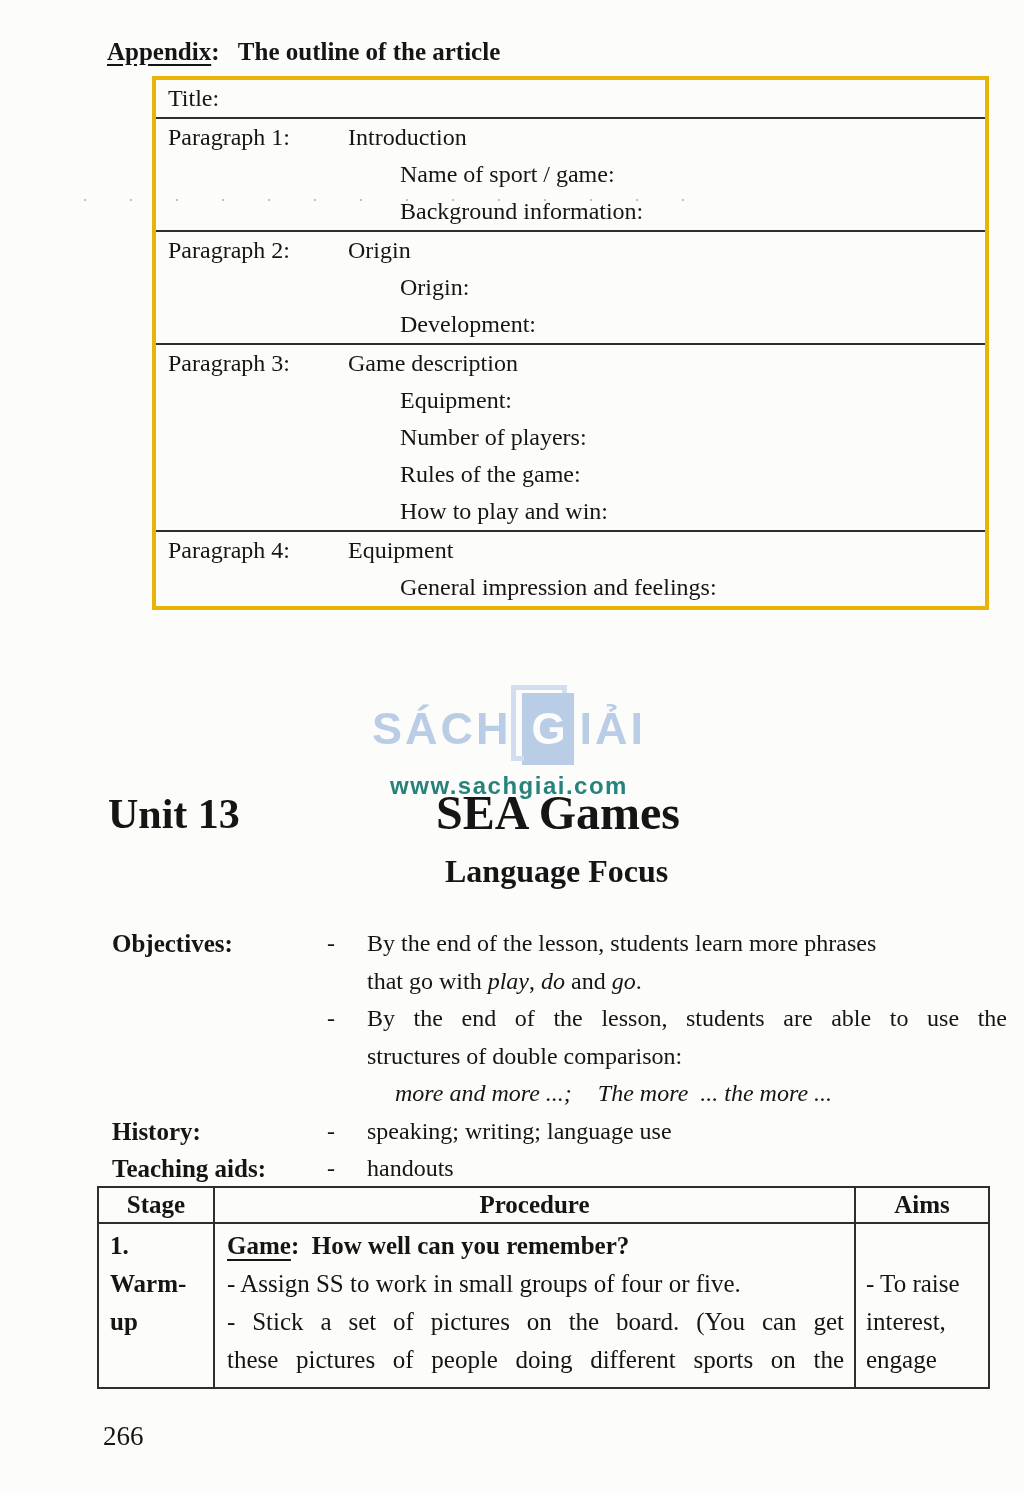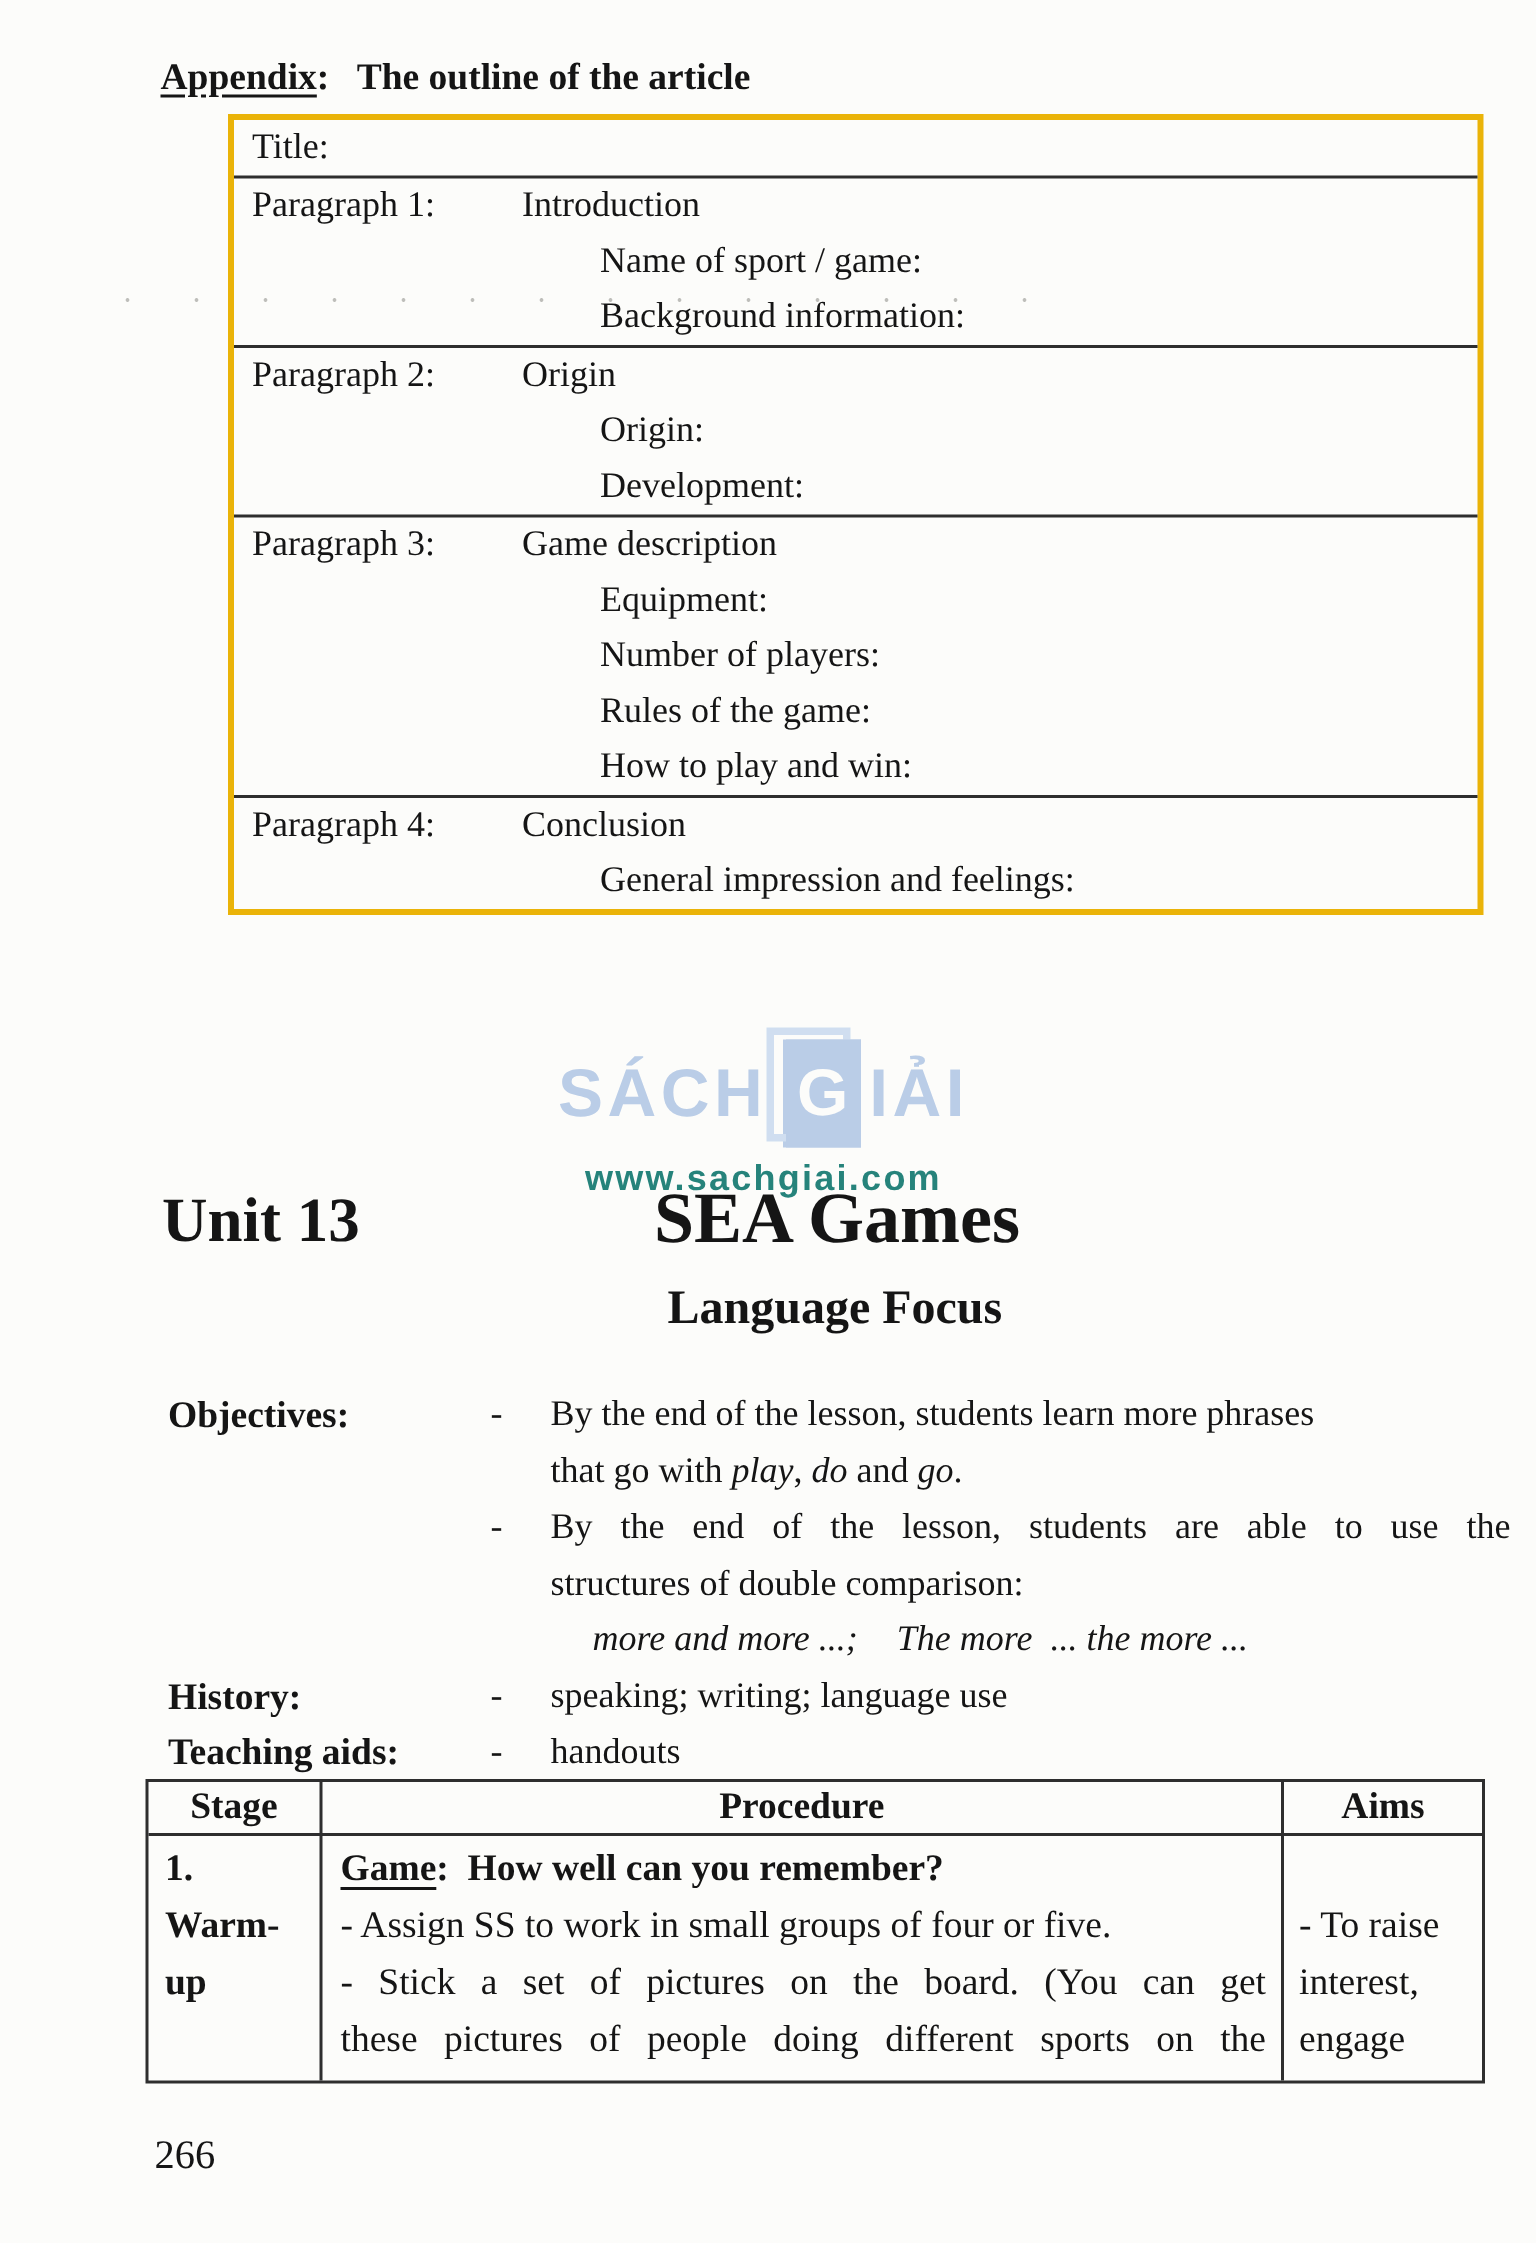--- a/index.html
+++ b/index.html
@@ -107,21 +107,21 @@
         <div class="para-item">Equipment:</div>
         <div class="para-item">Number of players:</div>
         <div class="para-item">Rules of the game:</div>
         <div class="para-item">How to play and win:</div>
       </div>
     </div>
 
     <div class="o-row para-row">
       <div class="para-label">Paragraph 4:</div>
       <div class="para-content">
-        <div class="para-heading">Conclusion</div>
+        <div class="para-heading">Equipment</div>
         <div class="para-item">General impression and feelings:</div>
       </div>
     </div>
   </div>
 
   <div class="watermark" id="wm" style="color: rgb(179, 200, 229);">
     <div class="wm-row">
       <span>SÁCH</span>
       <span class="wm-ico" id="wm-ico" style="background: rgb(179, 200, 229);">
         <span class="outline-book"></span>

